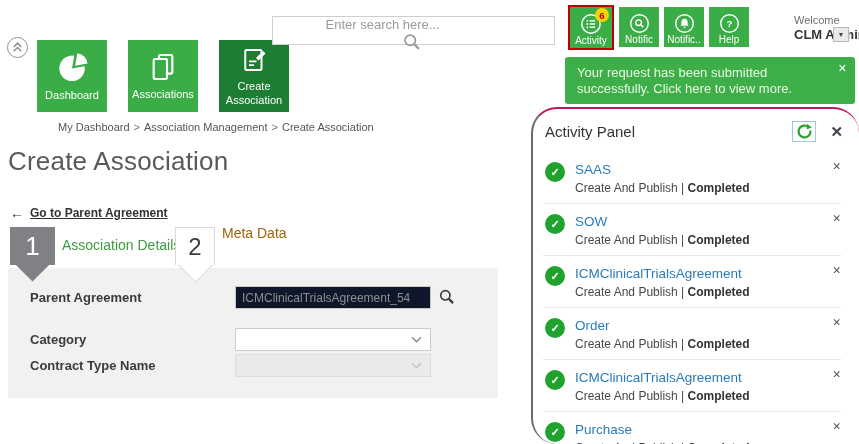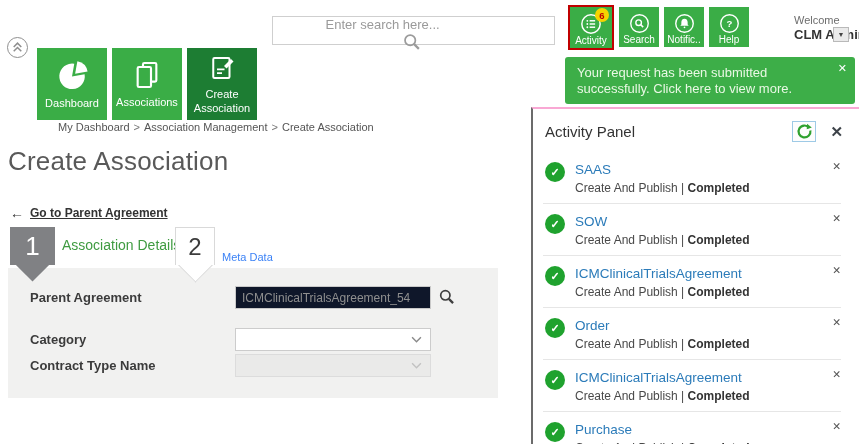--- a/index.html
+++ b/index.html
@@ -9,21 +9,21 @@
     -webkit-font-smoothing:antialiased;
   }
   button{font-family:"Liberation Sans",sans-serif;}
 
   
   .collapse-btn{position:absolute;left:7px;top:37px;width:21px;height:21px;border-radius:50%;
     border:1.5px solid #8f8f8f;background:#fff;display:flex;align-items:center;justify-content:center;
     padding:0;cursor:pointer;box-sizing:border-box;}
 
   
-  .nav-tiles{position:absolute;left:37px;top:48px;display:flex;gap:5px;}
+  .nav-tiles{position:absolute;left:37px;top:40px;display:flex;gap:21px;}
   .tile{width:70px;height:72px;background:#3aad46;color:#fff;display:flex;flex-direction:column;
     align-items:center;justify-content:center;gap:5px;cursor:pointer;}
   .tile.dark{background:#1d7d33;}
   .tile .t-label{font-size:11px;line-height:1.2;text-align:center;padding:0 2px;}
 
   
   .search-box{position:absolute;left:272px;top:16px;width:283px;height:29px;border:1px solid #cfcfcf;
     background:#fff;display:flex;align-items:center;box-sizing:border-box;flex-direction:column;}
   .search-box input{flex:1;border:none;outline:none;padding:0 8px;font-size:13px;color:#333;
     font-family:"Liberation Sans",sans-serif;background:transparent;}
@@ -69,38 +69,38 @@
   .step-tag1{position:absolute;left:10px;top:227px;width:45px;height:38px;background:#808184;color:#fff;
     font-size:26px;font-weight:300;display:flex;align-items:center;justify-content:center;z-index:3;}
   .step-ptr1{position:absolute;left:19px;top:249px;width:27px;height:27px;background:#808184;
     transform:rotate(45deg);z-index:2;}
   .step-label-1{position:absolute;left:62px;top:237px;font-size:14px;color:#3f9b41;z-index:3;cursor:pointer;}
   .step-tag2{position:absolute;left:175px;top:227px;width:40px;height:38px;background:#fff;
     border:1px solid #d9d9d9;border-bottom:none;box-sizing:border-box;color:#3c3c3c;font-size:24px;
     font-weight:300;display:flex;align-items:center;justify-content:center;z-index:3;cursor:pointer;}
   .step-ptr2{position:absolute;left:182px;top:250px;width:26px;height:26px;background:#fff;
     border-right:1px solid #d9d9d9;border-bottom:1px solid #d9d9d9;transform:rotate(45deg);z-index:2;}
-  .step-label-2{position:absolute;left:222px;top:251px;font-size:11px;color:#3b82f6;z-index:3;cursor:pointer;}
+  .step-label-2{position:absolute;left:222px;top:225px;font-size:14px;color:#a16207;z-index:3;cursor:pointer;}
 
   
   .form-panel{position:absolute;left:8px;top:268px;width:458px;height:130px;background:#f1f1f0;z-index:1;padding-left:32px;}
   .form-row{position:absolute;left:0;right:0;height:24px;}
   .r1{top:18px;} .r2{top:60px;} .r3{top:86px;}
   .form-label{position:absolute;left:22px;top:4px;font-size:13px;font-weight:bold;color:#3b3b3b;}
   .fieldbox{position:absolute;left:227px;top:0;width:196px;height:23px;box-sizing:border-box;}
   .txt-disabled{background:#0f172a;border:1px solid #c9c9c9;color:#8f8f8f;font-size:12px;padding:0 6px;
     font-family:"Liberation Sans",sans-serif;width:196px;height:23px;box-sizing:border-box;}
   .lookup-btn{position:absolute;left:430px;top:2px;background:none;border:none;padding:0;cursor:pointer;display:flex;}
   .selectbox{display:flex;align-items:center;justify-content:flex-end;padding-right:8px;cursor:pointer;
     background:#fff;border:1px solid #ccc;}
   .selectbox.disabled{background:#eaeae9;border:1px solid #dcdcdc;cursor:default;}
 
   
   .activity-panel{position:absolute;left:531px;top:107px;right:0;bottom:0;background:#fff;
-    border-left:2px solid #6b6b6b;border-top:2px solid #f9a8d4;box-sizing:border-box;}
+    border-left:2px solid #6b6b6b;border-top:2px solid #be185d;box-sizing:border-box;border-radius:26px;}
   .panel-header{display:flex;align-items:center;padding:12px 14px 10px 12px;}
   .panel-title{font-size:15px;color:#333;flex:1;}
   .refresh-btn{width:24px;height:21px;border:1px solid #9ecae6;background:#fdfdfd;display:flex;
     align-items:center;justify-content:center;margin-right:12px;padding:0;cursor:pointer;box-sizing:border-box;}
   .panel-close{background:none;border:none;font-size:15px;color:#3d4349;font-weight:bold;cursor:pointer;
     padding:0 2px;}
   .panel-item{position:relative;margin:0 18px 0 10px;padding:8px 24px 8px 2px;border-bottom:1px solid #e6e6e6;
     display:flex;gap:10px;align-items:flex-start;min-height:29px;}
   .check{width:20px;height:20px;border-radius:50%;background:#1fa22e;color:#fff;font-size:11px;
     font-weight:bold;display:flex;align-items:center;justify-content:center;flex:none;margin-top:2px;}
@@ -168,21 +168,21 @@
         <line x1="10.5" y1="15.5" x2="16.5" y2="15.5" stroke="#fff" stroke-width="1.6"></line>
     </svg>
     <span class="it-label">Activity</span>
   </div>
   <div class="icon-tile">
     <svg width="21" height="21" viewBox="0 0 24 24">
       <circle cx="12" cy="12" r="10" fill="none" stroke="#fff" stroke-width="1.6"></circle>
       <circle cx="11" cy="11" r="3.2" fill="none" stroke="#fff" stroke-width="1.6"></circle>
       <line x1="13.4" y1="13.4" x2="16.2" y2="16.2" stroke="#fff" stroke-width="1.8"></line>
     </svg>
-    <span class="it-label">Search</span>
+    <span class="it-label">Notific</span>
   </div>
   <div class="icon-tile">
     <svg width="21" height="21" viewBox="0 0 24 24">
       <circle cx="12" cy="12" r="10" fill="none" stroke="#fff" stroke-width="1.6"></circle>
       <path d="M12 6.5 c-2.4 0 -3.6 1.8 -3.6 4 v2.6 l-1.2 1.6 h9.6 l-1.2 -1.6 v-2.6 c0 -2.2 -1.2 -4 -3.6 -4 z" fill="#fff"></path>
       <circle cx="12" cy="16.4" r="1" fill="#fff"></circle>
     </svg>
     <span class="it-label">Notific..</span>
   </div>
   <div class="icon-tile">

